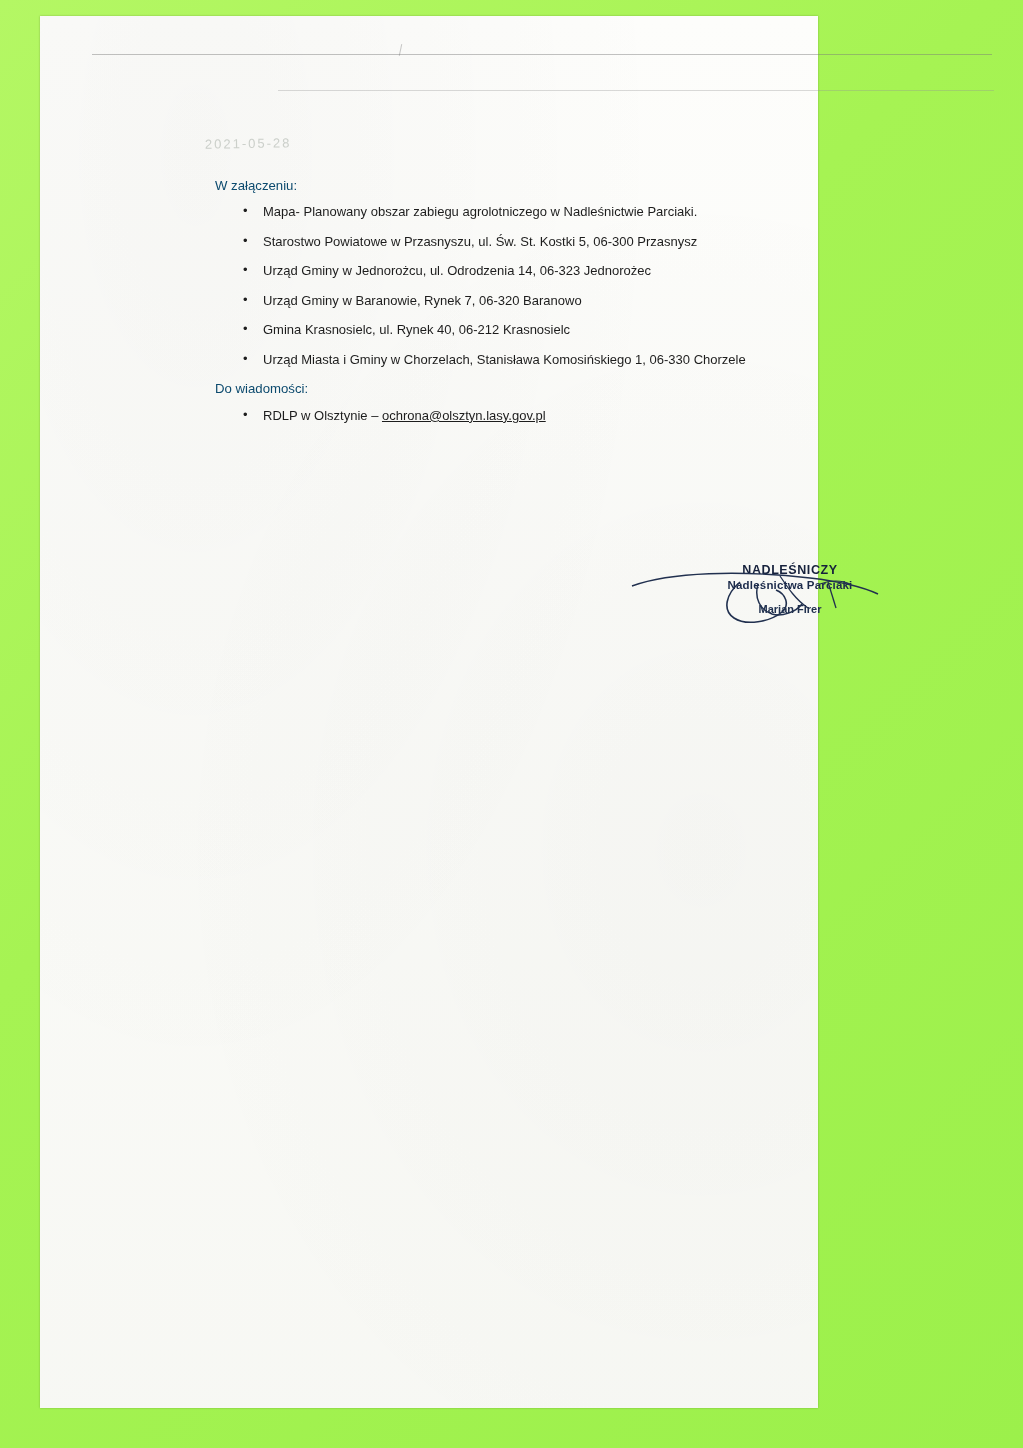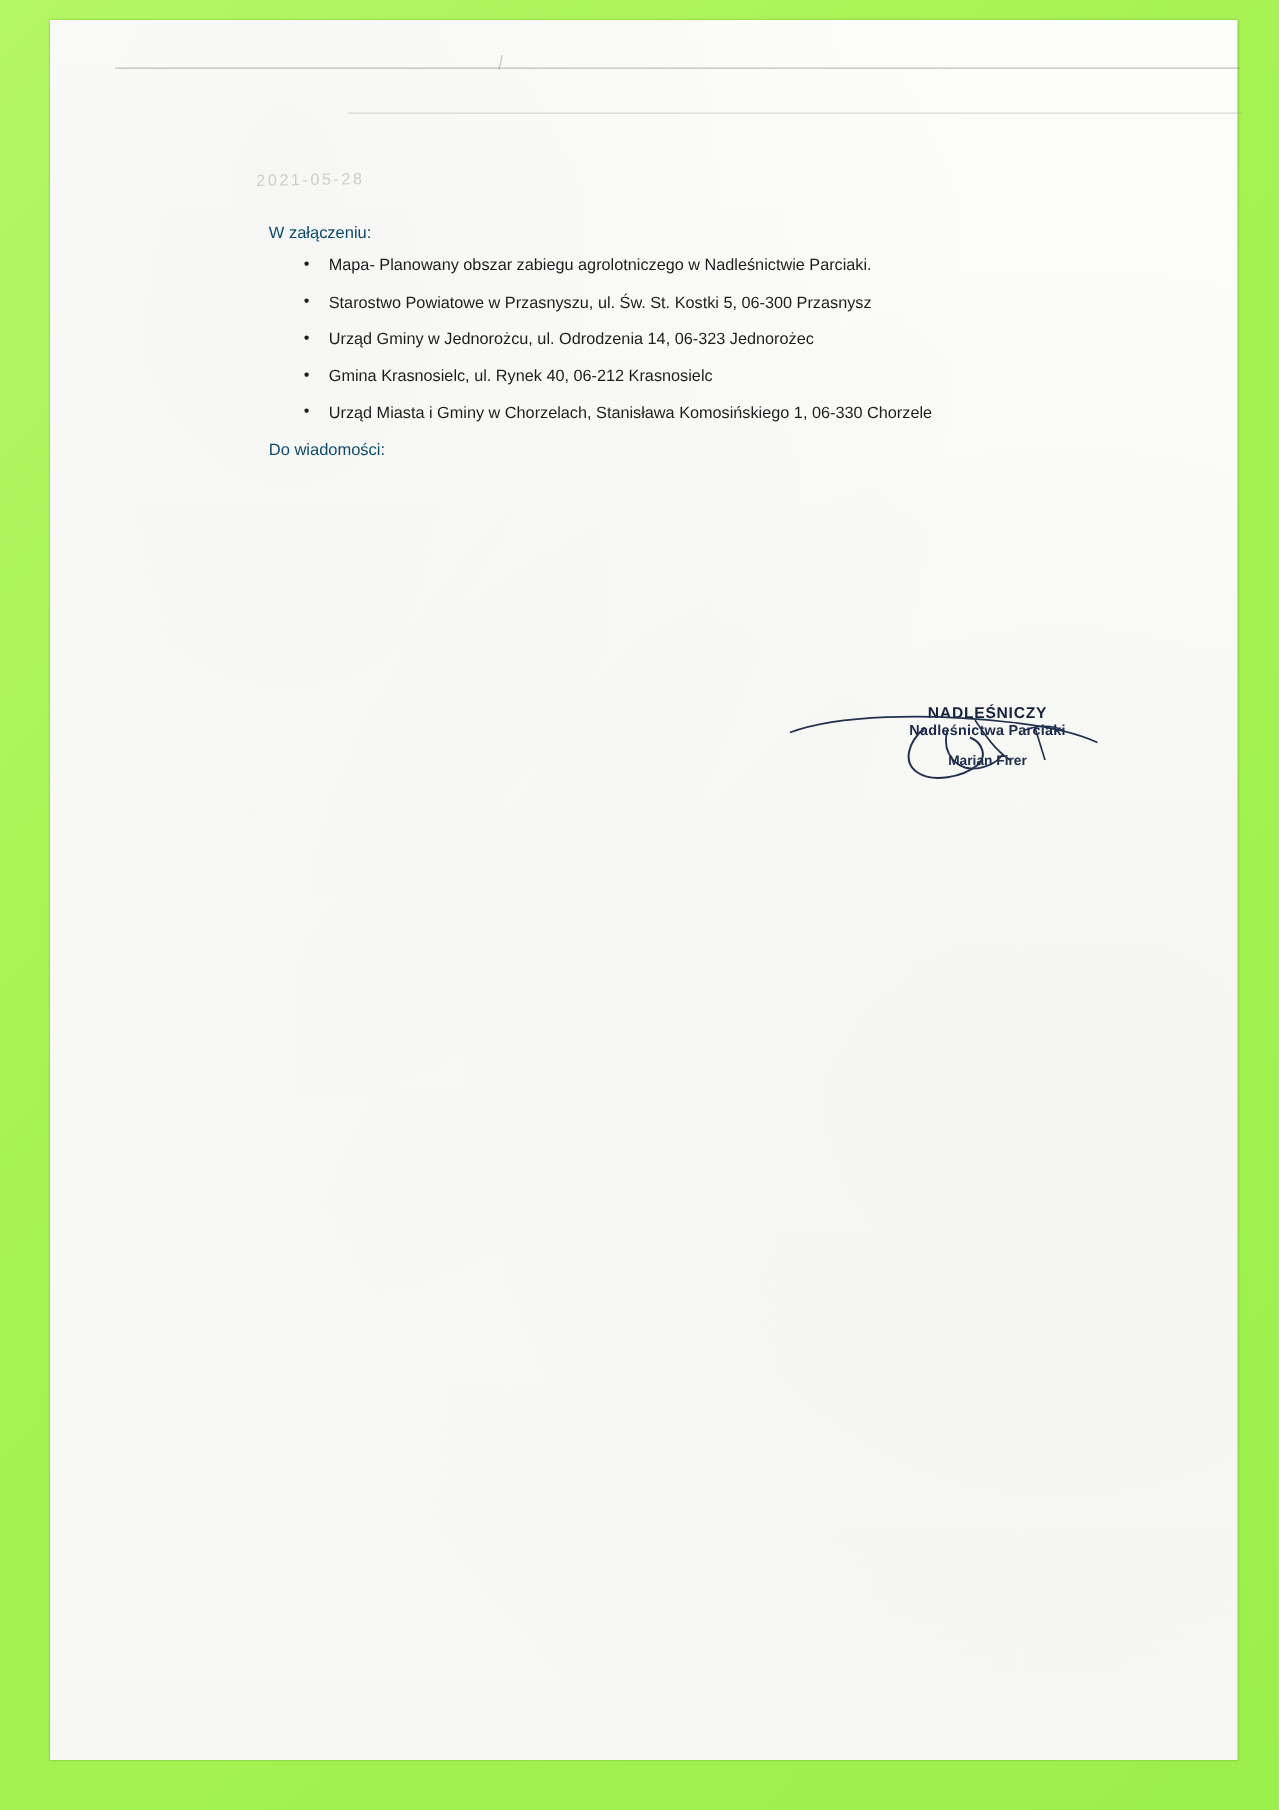--- a/index.html
+++ b/index.html
@@ -19,21 +19,21 @@
     left: 0; top: 0;
     width: 1023px;
     height: 1448px;
     background: linear-gradient(135deg,#b4f764 0%,#a6f353 40%,#9cf04b 100%);
   }
   
   .page {
     position: absolute;
     left: 40px;
     top: 16px;
-    width: 950px;
+    width: 778px;
     height: 1392px;
     background: #fdfdfb;
     box-shadow: 0 0 2px rgba(0,0,0,0.25);
   }
   
   .page-noise {
     position: absolute;
     left: 0; top: 0; right: 0; bottom: 0;
     background:
       radial-gradient(ellipse at 20% 10%, rgba(0,0,0,0.022), rgba(0,0,0,0) 55%),
@@ -176,25 +176,29 @@
   <div class="content">
 
     <p class="section-label">W załączeniu:</p>
     <ul class="bullets">
       <li>Mapa- Planowany obszar zabiegu agrolotniczego w Nadleśnictwie Parciaki.</li>
     </ul>
 
     <ul class="bullets">
       <li>Starostwo Powiatowe w Przasnyszu, ul. Św. St. Kostki 5, 06-300 Przasnysz</li>
       <li>Urząd Gminy w Jednorożcu, ul. Odrodzenia 14, 06-323 Jednorożec</li>
+      <li>Urząd Gminy w Baranowie, Rynek 7, 06-320 Baranowo</li>
       <li>Gmina Krasnosielc, ul. Rynek 40, 06-212 Krasnosielc</li>
       <li>Urząd Miasta i Gminy w Chorzelach, Stanisława Komosińskiego 1, 06-330 Chorzele</li>
     </ul>
 
     <p class="section-label spaced">Do wiadomości:</p>
+    <ul class="bullets">
+      <li><span>RDLP w Olsztynie – </span><span class="link">ochrona@olsztyn.lasy.gov.pl</span></li>
+    </ul>
 
   </div>
 
   <div class="sig-block">
     <p class="sig-title">NADLEŚNICZY</p>
     <p class="sig-sub">Nadleśnictwa Parciaki</p>
     <p class="sig-name">Marian Firer</p>
   </div>
 
   <svg class="sig-scribble" viewBox="0 0 260 70" xmlns="http://www.w3.org/2000/svg">

